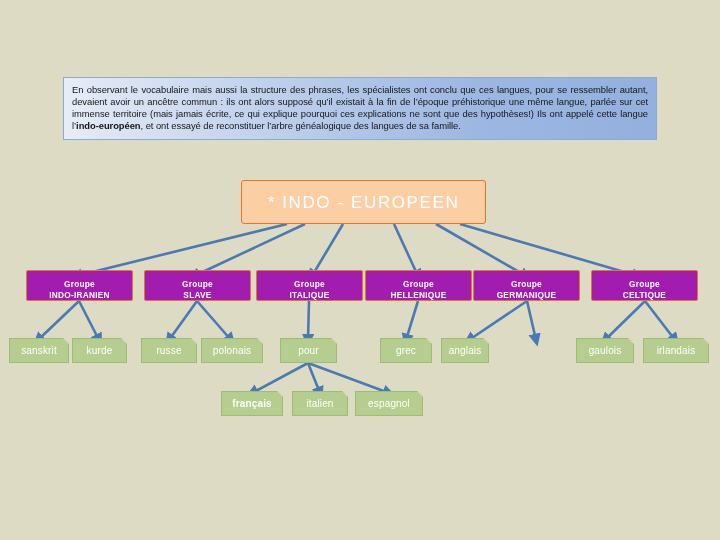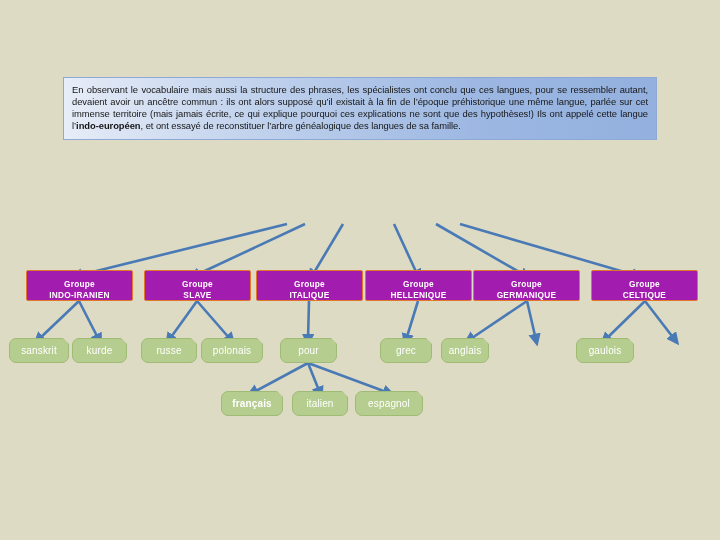--- a/index.html
+++ b/index.html
@@ -37,21 +37,20 @@
   .node{
     position:absolute;
     box-sizing:border-box;
     color:#ffffff;
     text-align:center;
     display:flex;
     flex-direction:column;
     align-items:center;
     justify-content:center;
     line-height:11px;
-    border-radius:7px;
   }
   .node.root{
     background:#fbcea4;
     border:1px solid #e2772a;
     border-radius:3px;
     font-size:17px;
     letter-spacing:1.6px;
     color:#ffffff;
     text-shadow:0 0 1px rgba(255,255,255,.35);
   }
@@ -109,20 +108,23 @@
       <path d="M527,301 L536,340"></path>
       <path d="M645,301 L605,340"></path>
       <path d="M645,301 L675,340"></path>
 
       <path d="M308,363 L252,393"></path>
       <path d="M308,363 L320,393"></path>
       <path d="M308,363 L389,393"></path>
     </g>
   </svg>
 
+  <div class="node root" style="left:241px;top:180px;width:245px;height:44px;">
+    <span>* INDO - EUROPEEN</span>
+  </div>
 
   <div class="node group" style="left:26px;top:270px;width:107px;height:31px;">
     <span class="l1">Groupe</span>
     <span class="l2">INDO-IRANIEN</span>
   </div>
   <div class="node group" style="left:144px;top:270px;width:107px;height:31px;">
     <span class="l1">Groupe</span>
     <span class="l2">SLAVE</span>
   </div>
   <div class="node group" style="left:256px;top:270px;width:107px;height:31px;">
@@ -159,20 +161,23 @@
   </div>
   <div class="node lang" style="left:380px;top:338px;width:52px;height:25px;">
     <span>grec</span>
   </div>
   <div class="node lang" style="left:441px;top:338px;width:48px;height:25px;">
     <span>anglais</span>
   </div>
   <div class="node lang" style="left:576px;top:338px;width:58px;height:25px;">
     <span>gaulois</span>
   </div>
+  <div class="node lang" style="left:643px;top:338px;width:66px;height:25px;">
+    <span>irlandais</span>
+  </div>
 
   <div class="node lang" style="left:221px;top:391px;width:62px;height:25px;font-weight:bold;">
     <span>français</span>
   </div>
   <div class="node lang" style="left:292px;top:391px;width:56px;height:25px;">
     <span>italien</span>
   </div>
   <div class="node lang" style="left:355px;top:391px;width:68px;height:25px;">
     <span>espagnol</span>
   </div>

